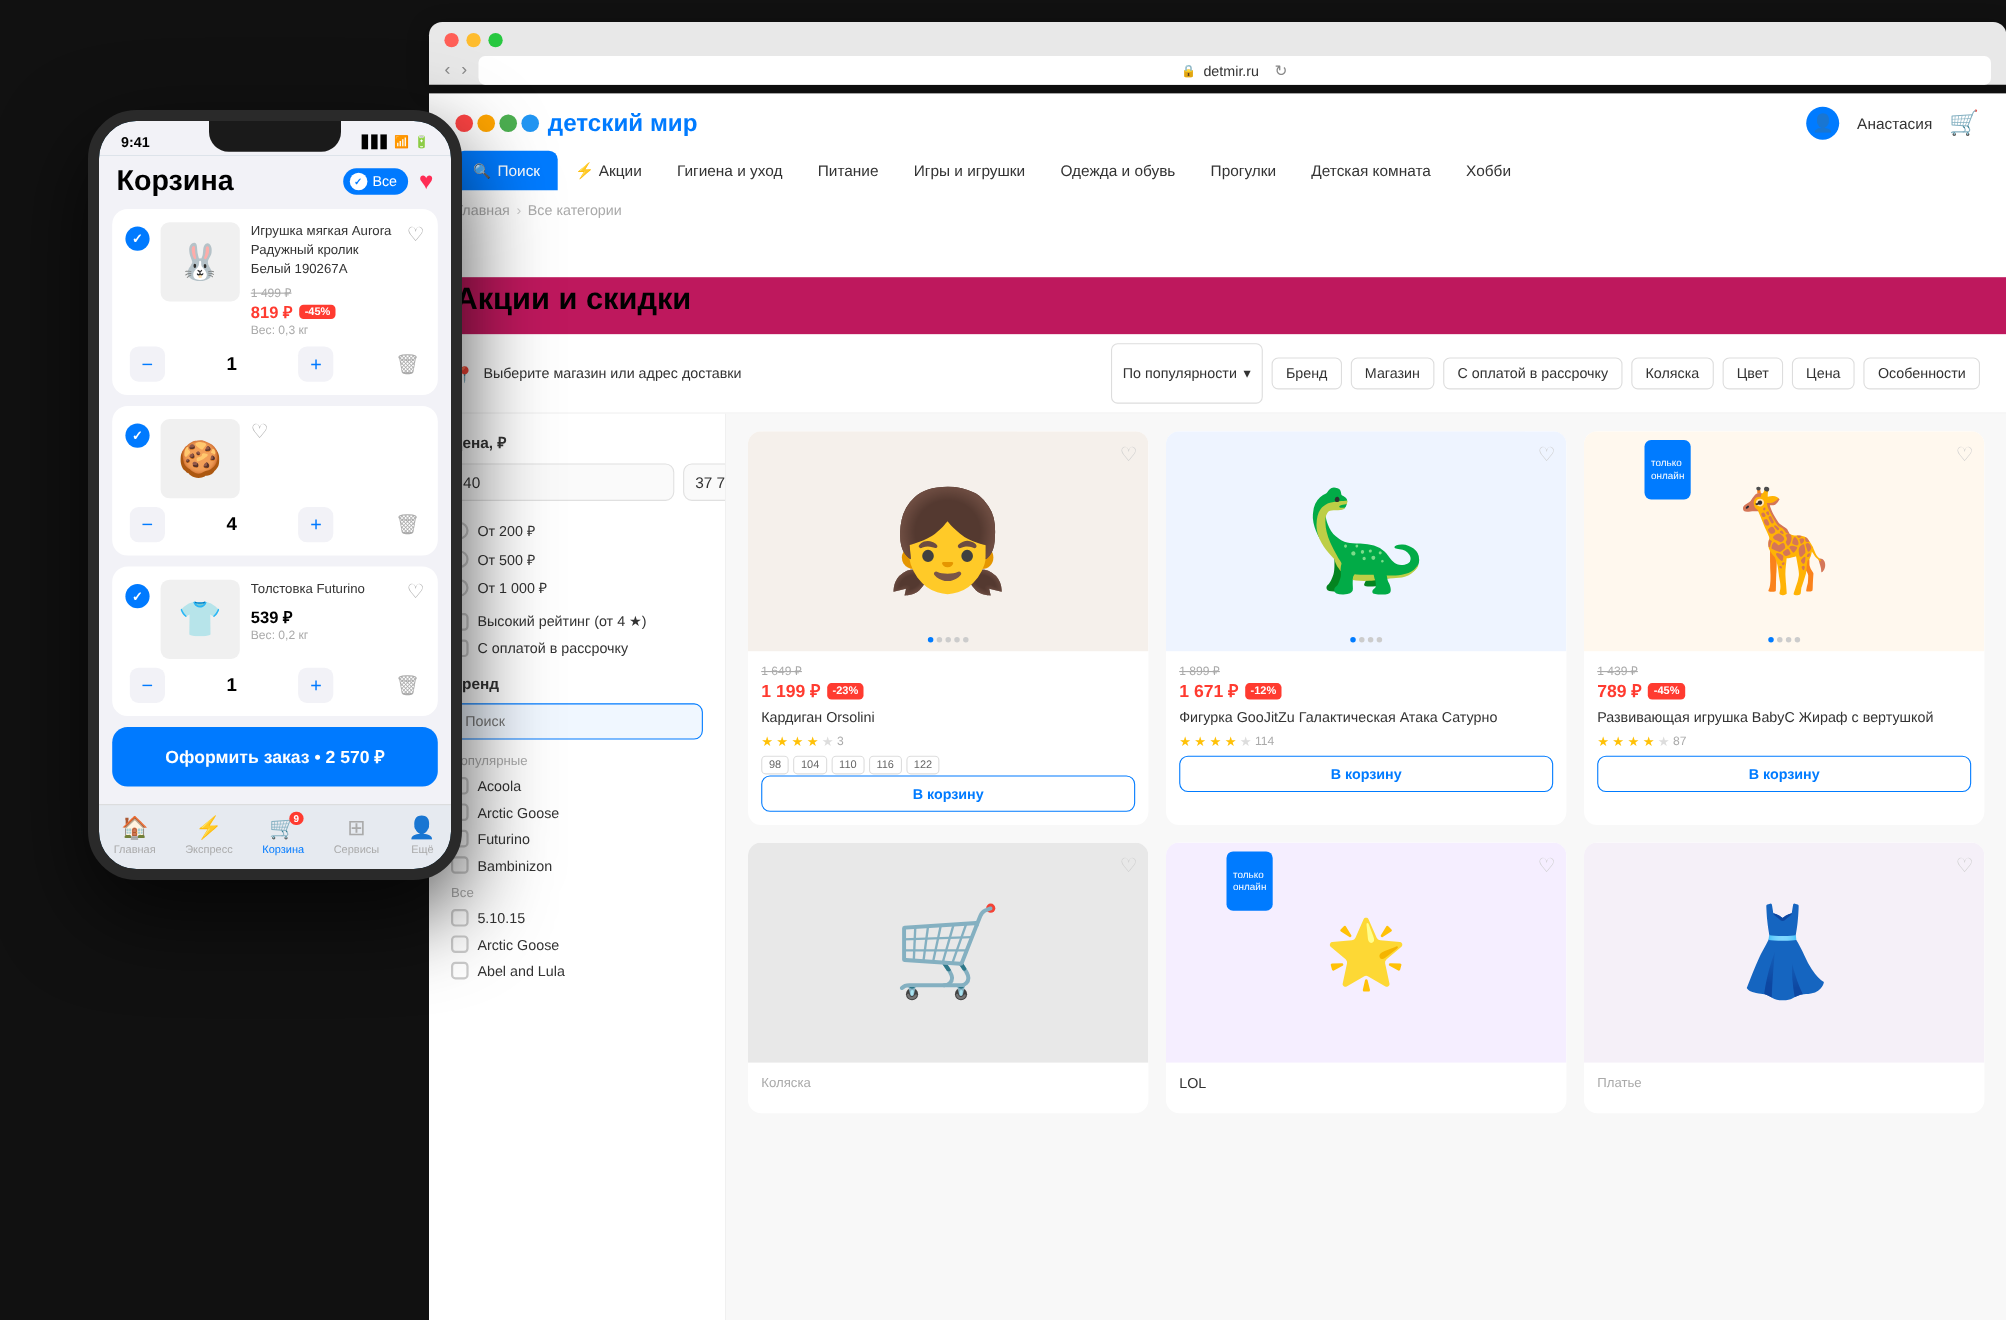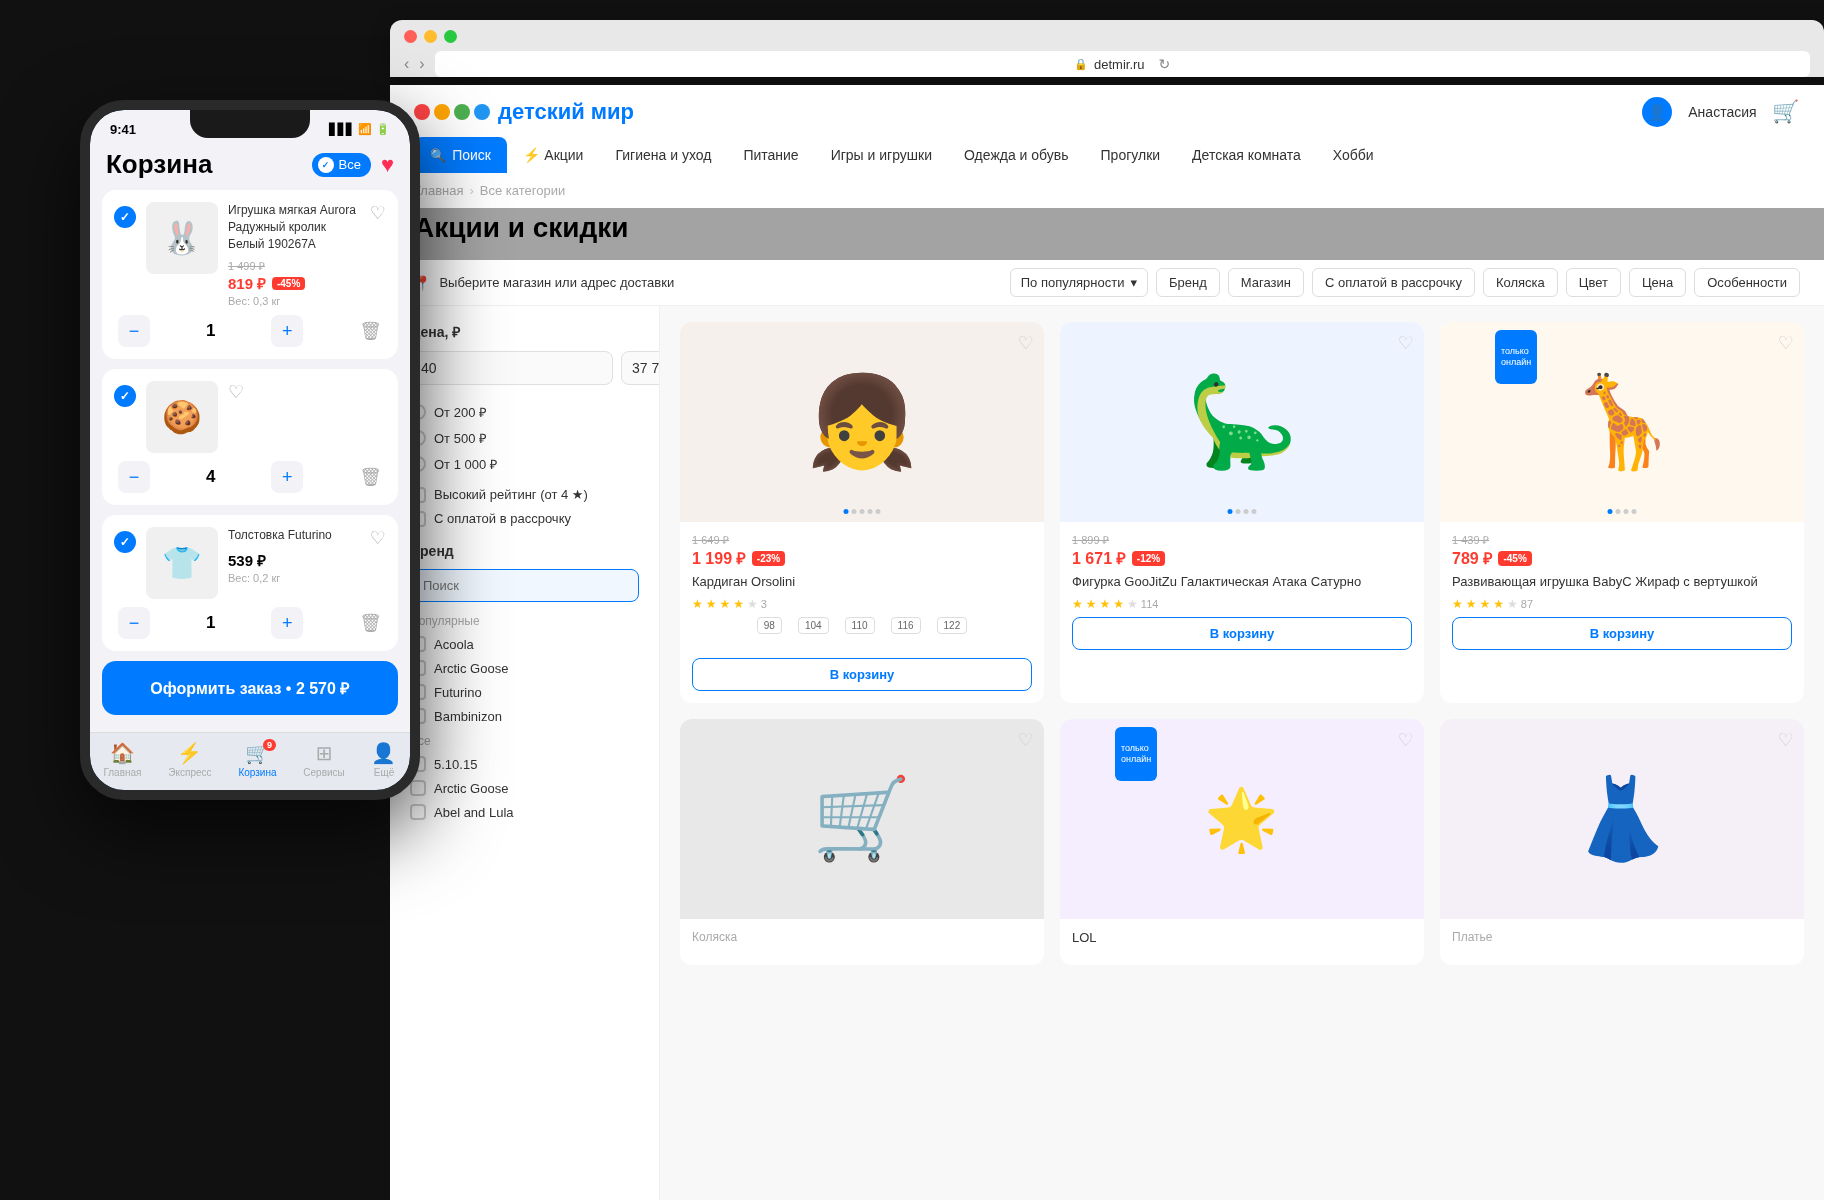--- a/index.html
+++ b/index.html
@@ -427,21 +427,22 @@
       align-items: center;
       gap: 6px;
       background: #fff;
     }
     .breadcrumb-sep { color: #ccc; }
     .breadcrumb-link { color: #aaa; }
 
     
     .page-title-bar {
       padding: 4px 24px 16px;
-      background: #a3a3a3;
+      background: #be185d;
+      margin-top: 44px;
     }
     .page-title {
       font-size: 28px;
       font-weight: 700;
       color: #000;
     }
 
     
     .filter-bar {
       display: flex;
@@ -457,21 +458,21 @@
       font-size: 13px;
       color: #333;
       flex: 1;
     }
     .filter-sort {
       display: flex;
       align-items: center;
       gap: 6px;
       border: 1px solid #ddd;
       border-radius: 6px;
-      padding: 6px 10px;
+      padding: 19px 10px;
       font-size: 13px;
       color: #333;
     }
     .filter-btn {
       border: 1px solid #ddd;
       border-radius: 6px;
       padding: 6px 12px;
       font-size: 13px;
       color: #333;
       cursor: pointer;
@@ -689,24 +690,23 @@
       align-items: center;
       gap: 3px;
       margin-bottom: 6px;
     }
     .star { color: #ffc107; font-size: 12px; }
     .star-half { color: #ffc107; font-size: 12px; }
     .star-empty { color: #ddd; font-size: 12px; }
     .rating-count { font-size: 11px; color: #aaa; }
     .size-tags {
       display: flex;
-      gap: 16px;
-      margin-bottom: 24px;
+      gap: 4px;
+      margin-bottom: 1px;
       flex-wrap: wrap;
-      justify-content: center;
     }
     .size-tag {
       border: 1px solid #ddd;
       border-radius: 4px;
       padding: 2px 6px;
       font-size: 10px;
       color: #666;
     }
     .add-to-cart-btn {
       width: 100%;

